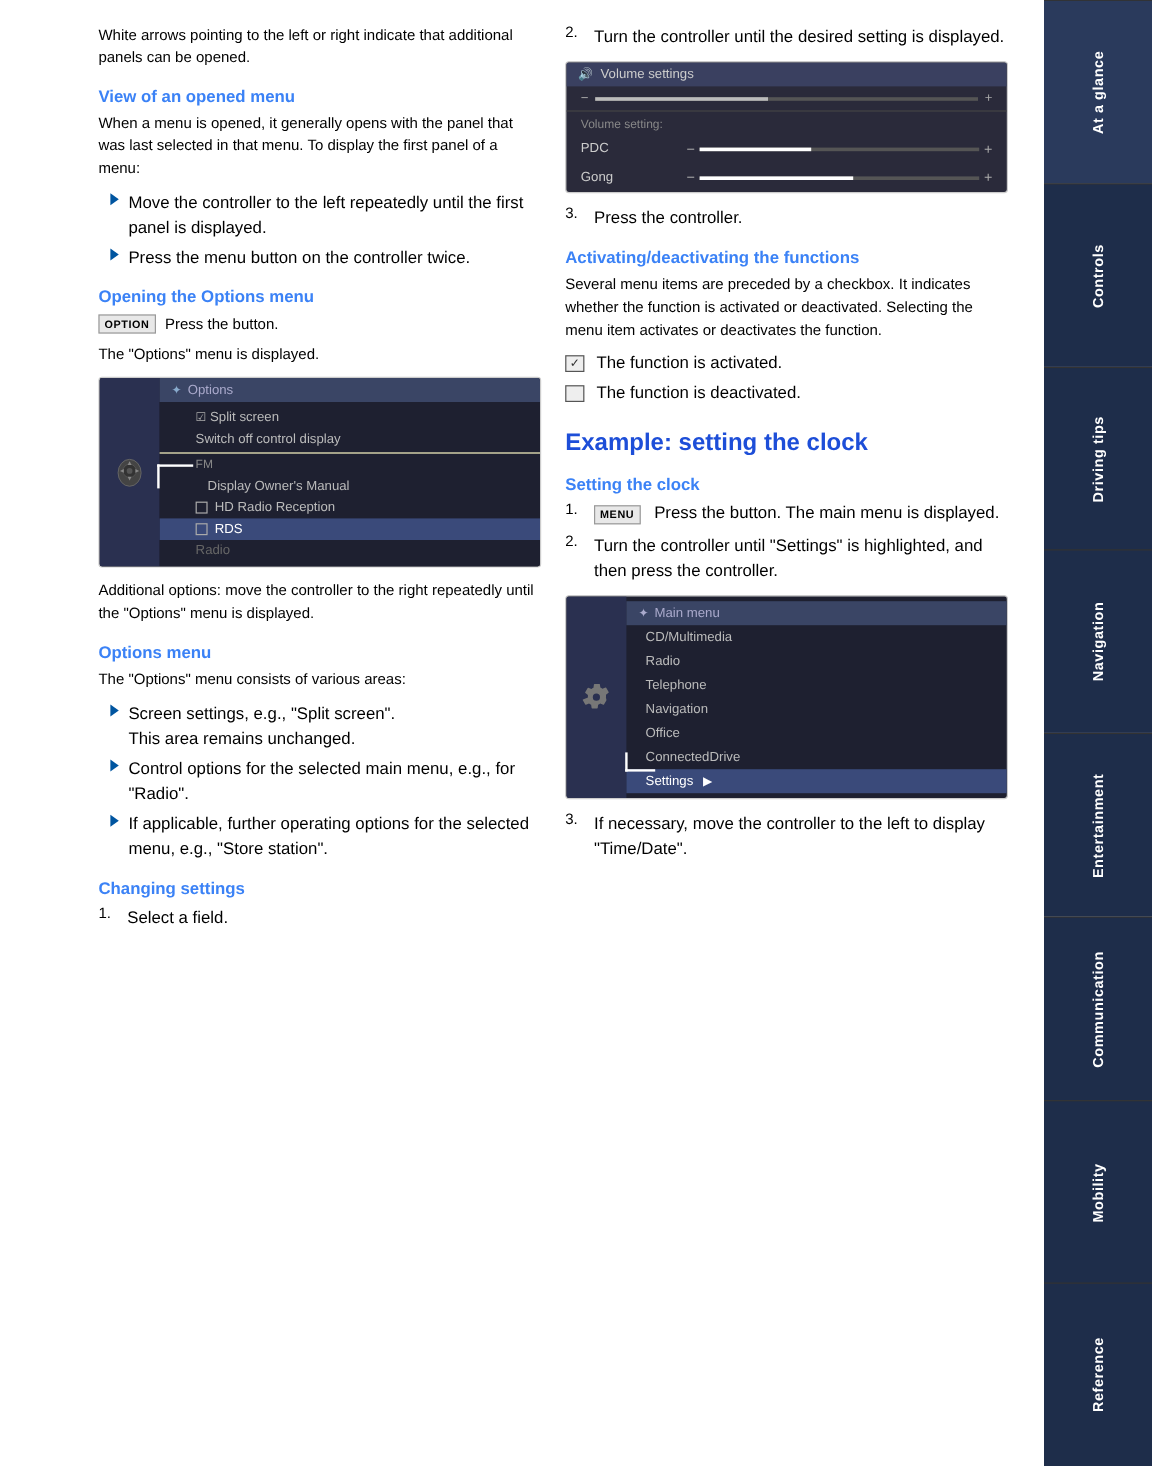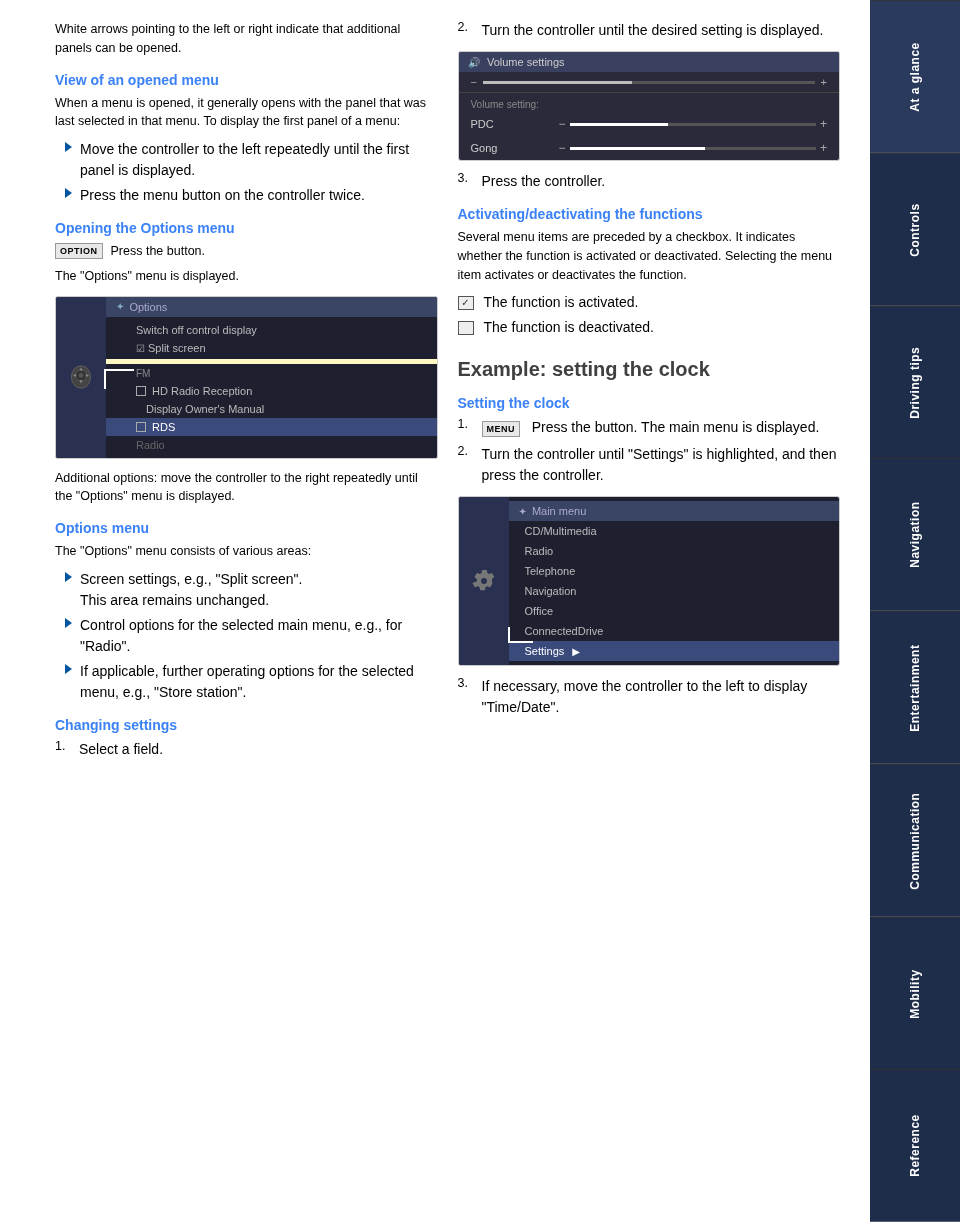--- a/index.html
+++ b/index.html
@@ -14,20 +14,21 @@
     }
     .page-container {
       display: flex;
       width: 960px;
       min-height: 1222px;
     }
     .main-content {
       flex: 1;
       padding: 20px 30px 64px 55px;
       max-width: 870px;
+      margin-left: 27px;
     }
     .sidebar {
       width: 90px;
       display: flex;
       flex-direction: column;
       background: #fff;
     }
     .sidebar-tab {
       background: #1a1a2e;
       color: #fff;
@@ -121,21 +122,21 @@
       padding: 3px 16px 3px 30px;
       color: #bbb;
       font-size: 11px;
       cursor: pointer;
     }
     .menu-item-row.selected {
       background: #3a4a7a;
       color: #fff;
     }
     .menu-item-row.separator {
-      border-top: 5px solid #fef9c3;
+      border-top: 1px solid #fef9c3;
       padding-top: 4px;
       margin-top: 2px;
     }
     .menu-item-row.has-checkbox {
       display: flex;
       align-items: center;
       gap: 6px;
     }
     .checkbox-icon {
       width: 10px;
@@ -327,21 +328,21 @@
     }
 
     .activated-row {
       display: flex;
       align-items: center;
       gap: 6px;
       margin: 4px 0;
     }
 
     .example-heading {
-      color: #404040;
+      color: #1d4ed8;
       font-size: 20px;
       font-weight: bold;
       margin: 20px 0 8px 0;
     }
 
     .arrow-right {
       display: inline-block;
       width: 0;
       height: 0;
       border-top: 5px solid transparent;
@@ -402,30 +403,30 @@
                 <polygon points="6,18 10,16 10,20" fill="#888"></polygon>
                 <polygon points="26,18 22,16 22,20" fill="#888"></polygon>
               </svg>
             </div>
             <div class="options-right-panel">
               <div class="options-header">
                 <span style="font-size:10px;color:#88aacc;">✦</span>
                 <span>Options</span>
               </div>
               <div class="options-items">
-                <div class="menu-item-row">Switch off control display</div>
                 <div class="menu-item-row">
                   <span style="font-size:10px;color:#aaa;">☑</span> Split screen
                 </div>
+                <div class="menu-item-row">Switch off control display</div>
                 <div class="menu-item-row separator" style="color:#888;font-size:10px;">FM</div>
+                <div class="menu-item-row" style="padding-left:40px;">Display Owner's Manual</div>
                 <div class="menu-item-row has-checkbox">
                   <span class="checkbox-icon unchecked"></span>
                   HD Radio Reception
                 </div>
-                <div class="menu-item-row" style="padding-left:40px;">Display Owner's Manual</div>
                 <div class="menu-item-row selected has-checkbox" style="position:relative;">
                   <span class="checkbox-icon unchecked"></span>
                   RDS
                   
                 </div>
                 <div class="menu-item-row" style="color:#666;">Radio</div>
               </div>
             </div>
           </div>
 

